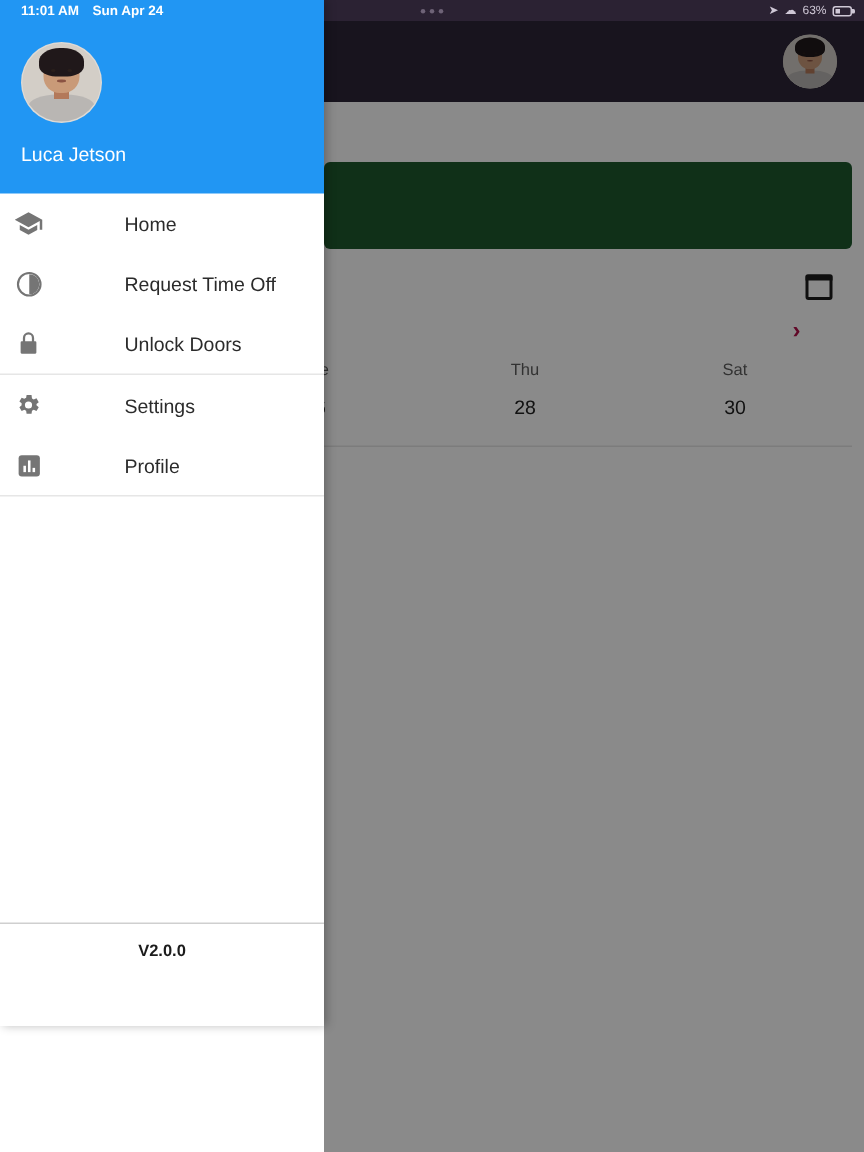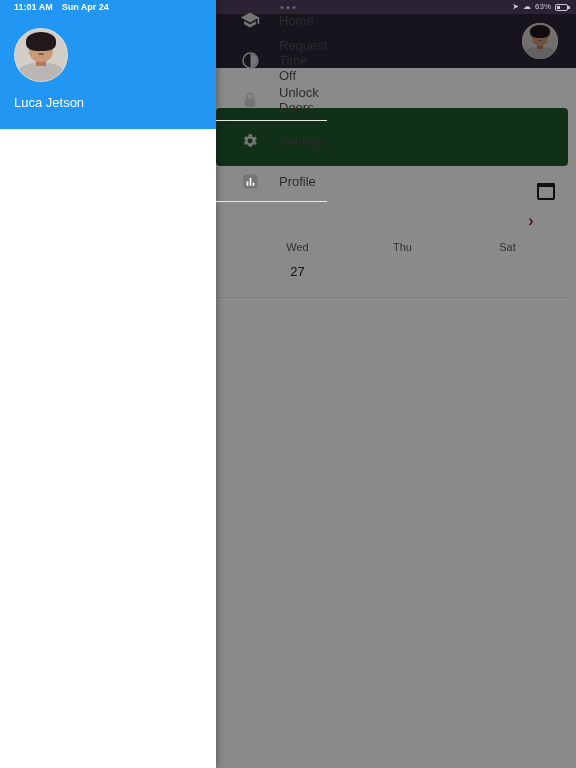--- a/index.html
+++ b/index.html
@@ -88,39 +88,39 @@
   .daynum { font-size:13px; color:#222; line-height:24px; margin-top:6px; }
   .week-divider { position:absolute; left:216px; top:297px; width:352px; height:1px;
     background:rgba(0,0,0,0.10); }
 
   
   .scrim { position:absolute; top:14px; left:216px; width:360px; height:754px;
      background:rgba(0,0,0,0.46); }
 
   
   .drawer {
-    position:absolute; top:0; left:0; width:216px; height:768px;
-    background:#ffffff; display:flex; flex-direction:row;
+    position:absolute; top:0; left:0; width:216px; height:684px;
+    background:#ffffff; display:flex; flex-direction:column;
     box-shadow:2px 0 6px rgba(0,0,0,0.25);
   }
   .drawer-header {
     background:#2196f3; height:129px; width:100%; position:relative;
     padding:0 14px; flex:none;
   }
   .dh-status {
     height:14px; display:flex; align-items:center; gap:9px;
     color:#ffffff; font-size:9px; font-weight:bold; padding-left:0px;
   }
   .dh-avatar { width:54px; height:54px; border-radius:50%; overflow:hidden;
     margin-top:14px; background:#d3cec7; border:1px solid rgba(255,255,255,.25); position:relative;}
   .dh-name { color:#ffffff; font-size:13px; margin-top:13px; }
 
   .menu { flex:1 1 auto; }
   .menu-group { border-bottom:1px solid #e6e6e6; }
-  .menu-item { height:40px; display:flex; align-items:center; padding-left:23px; }
+  .menu-item { height:40px; display:flex; align-items:center; padding-left:8px;gap:35px; }
   .menu-icon { width:22px; height:22px; margin-right:18px; display:flex;
      align-items:center; justify-content:center; color:#757575; flex:none; }
   .menu-label { font-size:13px; color:#2b2b2b; }
 
   .drawer-footer { flex:none; border-top:1px solid #cfcfcf; padding-top:12px;
      height:69px; text-align:center; }
   .version { font-size:11px; font-weight:bold; color:#1b1b1b; }
   .spacer { flex:1 1 auto; }
 </style>
 </head>
@@ -165,28 +165,26 @@
 
     <div class="cal-icon-btn"></div>
     <div class="chev-next">›</div>
 
     <div class="weekstrip">
       <div class="daycol">
         <div class="dayname">Tue</div>
         <div class="daynum">26</div>
       </div>
       <div class="daycol">
-        <div class="dayname">Wed</div>
-        <div class="daynum">27</div>
-      </div>
-      <div class="daycol">
         <div class="dayname">Thu</div>
+        <div class="daynum">28</div>
       </div>
       <div class="daycol">
         <div class="dayname">Sat</div>
+        <div class="daynum">30</div>
       </div>
     </div>
     <div class="week-divider"></div>
   </div>
 
   <div class="scrim"></div>
 
   <div class="drawer">
 
     <div class="drawer-header">
@@ -258,15 +256,18 @@
               </svg>
           </span>
           <span class="menu-label">Profile</span>
         </div>
       </div>
 
 
       <div class="spacer"></div>
     </div>
 
+    <div class="drawer-footer">
+      <div class="version">V2.0.0</div>
+    </div>
   </div>
 
 </div>
 
 </body></html>

